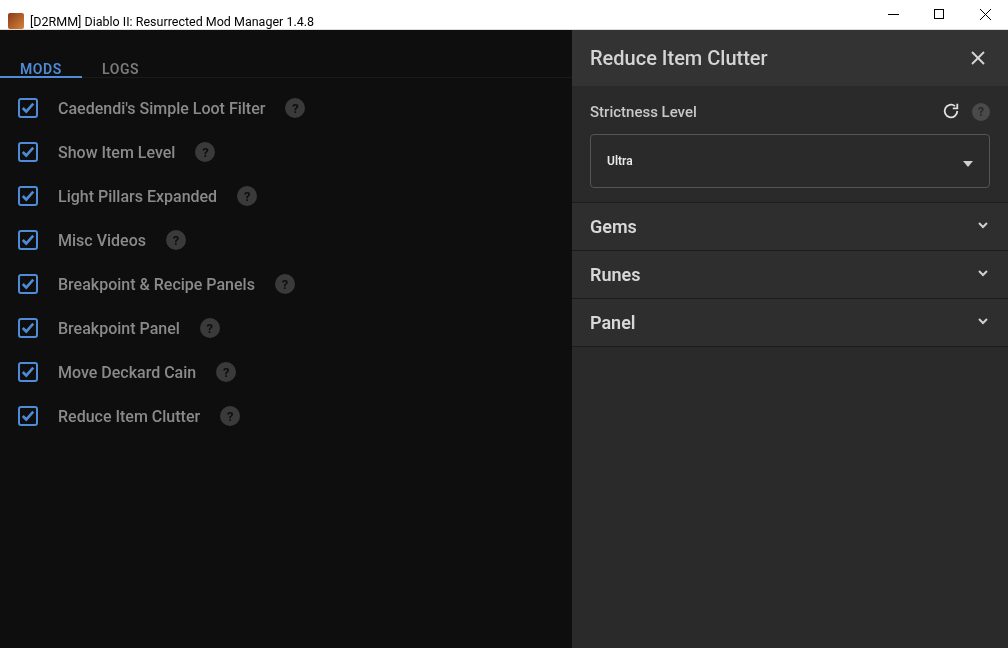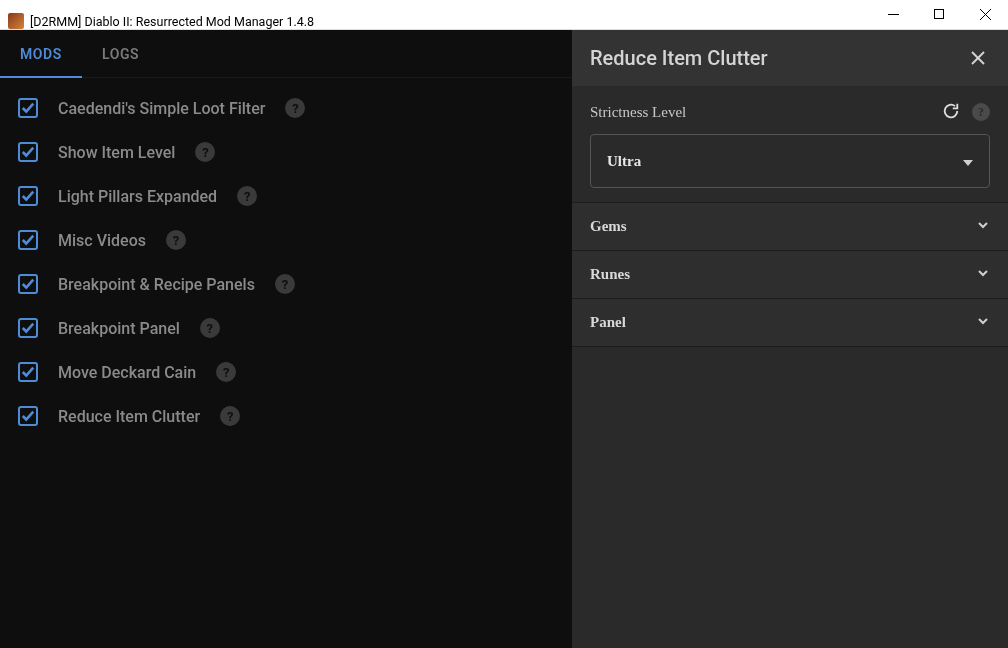--- a/index.html
+++ b/index.html
@@ -47,21 +47,21 @@
   display: flex;
   flex-direction: column;
 }
 .tabs {
   display: flex;
   height: 48px;
   border-bottom: 1px solid #1a1a1a;
 }
 .tab {
   padding: 0 20px;
-  display: flex; align-items: center;
+  display: flex; align-items: flex-end;
   font-size: 14px;
   font-weight: 600;
   letter-spacing: 0.6px;
   color: #7a7a7a;
   cursor: pointer;
   position: relative;
 }
 .tab.active { color: #4f8bd6; }
 .tab.active::after {
   content: "";
@@ -123,21 +123,20 @@
 }
 .close-panel {
   width: 24px; height: 24px;
   display: flex; align-items: center; justify-content: center;
   cursor: pointer;
 }
 .close-panel svg { width: 18px; height: 18px; stroke: #d4d4d4; stroke-width: 2; }
 .panel-body {
   flex: 1;
   overflow-y: auto;
-  font-family: Liberation Serif, serif;
 }
 .field-section {
   padding: 16px 18px 14px;
 }
 .field-label-row {
   display: flex; align-items: center; justify-content: space-between;
   margin-bottom: 12px;
 }
 .field-label {
   color: #c8c8c8;
@@ -158,31 +157,31 @@
 }
 .select-box {
   border: 1px solid #555;
   border-radius: 4px;
   height: 54px;
   display: flex; align-items: center; justify-content: space-between;
   padding: 0 16px;
   cursor: pointer;
   background: #2a2a2a;
 }
-.select-value { color: #e8e8e8; font-size: 15px; font-weight: 600; }
+.select-value { color: #e8e8e8; font-size: 12px; font-weight: 600; }
 .select-arrow svg { width: 10px; height: 6px; fill: #d0d0d0; }
 .accordion-item {
   height: 48px;
   border-top: 1px solid #1c1c1c;
   display: flex; align-items: center; justify-content: space-between;
   padding: 0 18px;
   cursor: pointer;
   background: #2e2e2e;
 }
-.accordion-label { color: #d8d8d8; font-size: 15px; font-weight: 600; }
+.accordion-label { color: #d8d8d8; font-size: 18px; font-weight: 600; }
 .accordion-chevron svg { width: 14px; height: 14px; stroke: #d0d0d0; stroke-width: 2; fill: none; }
 .bottom-space {
   background: #242424;
   flex: 1;
   border-top: 1px solid #1c1c1c;
 }
 </style>
 </head>
 <body>
 

